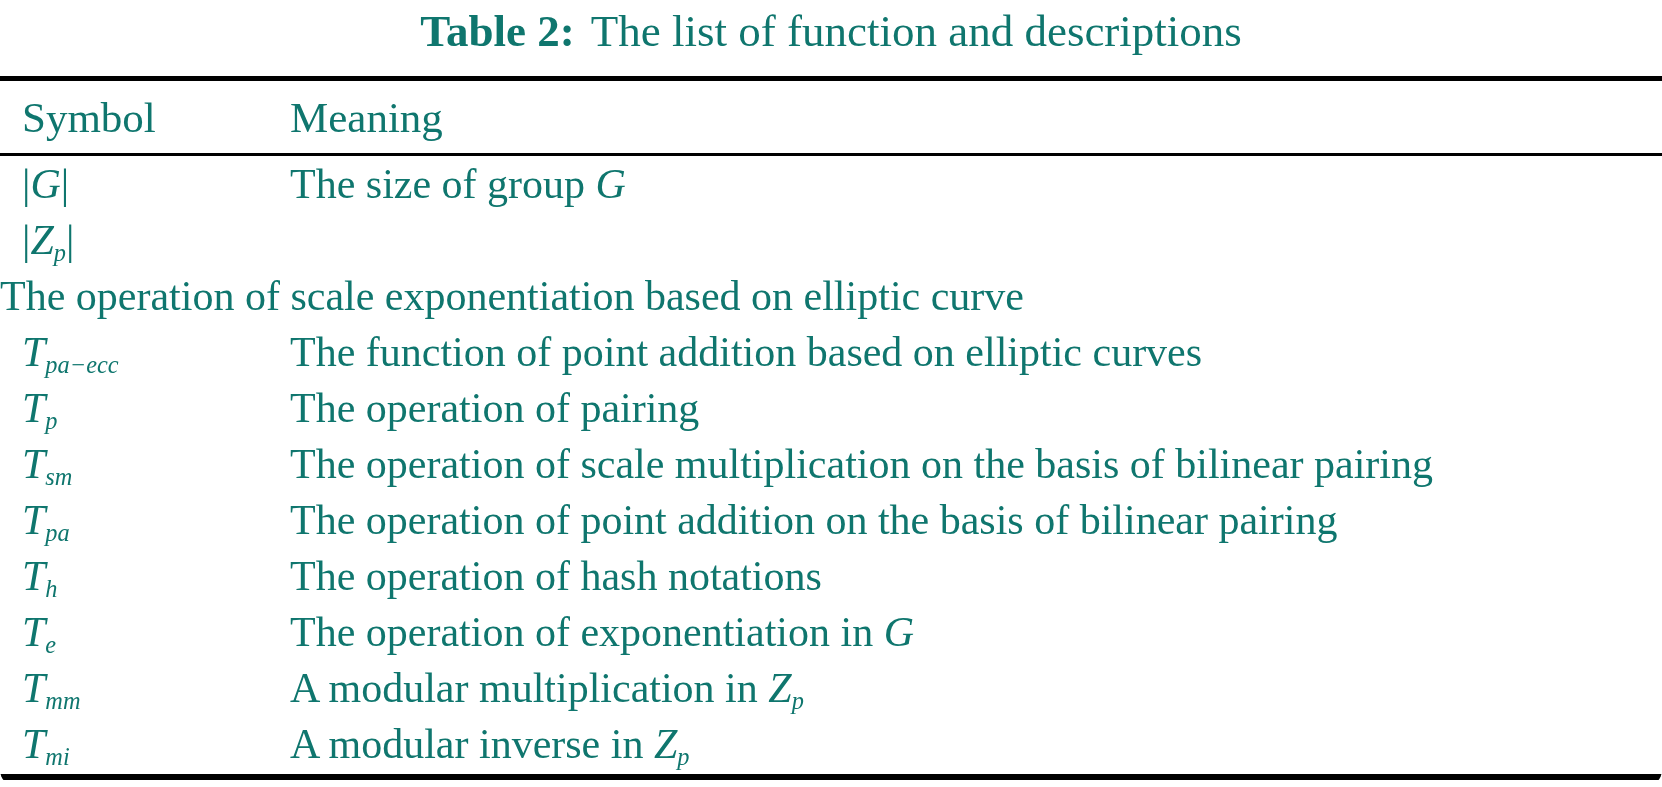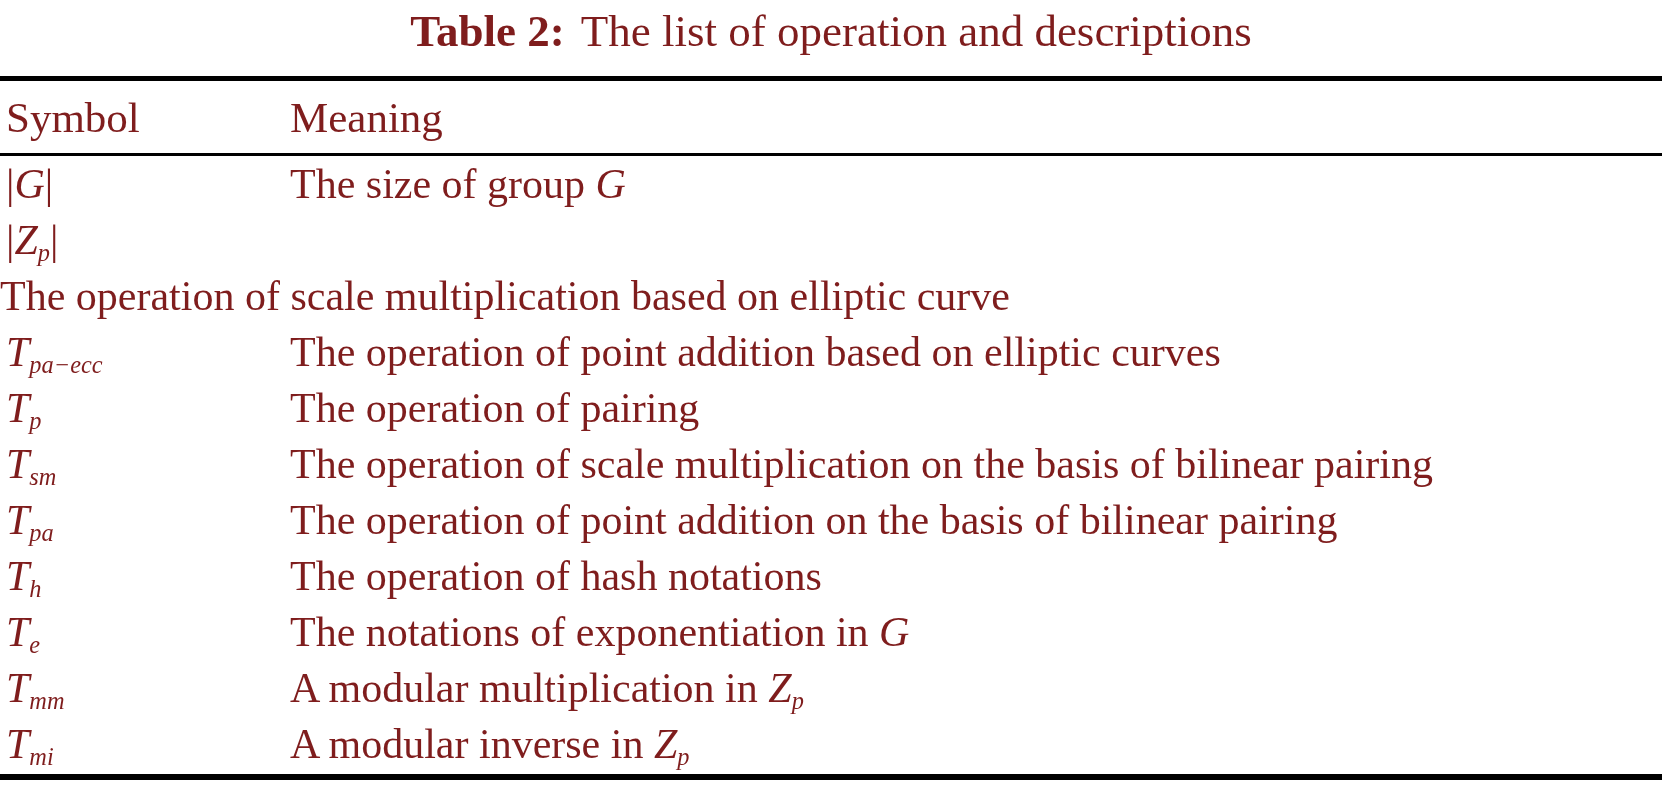--- a/index.html
+++ b/index.html
@@ -5,23 +5,24 @@
   html, body {
     margin: 0;
     padding: 0;
     background: #ffffff;
   }
   .figure {
     position: relative;
     width: 1662px;
     height: 787px;
     background: #ffffff;
-    color: #7f1d1d;
+    color: #0f766e;
     font-family: "Liberation Serif", serif;
     overflow: hidden;
+    border-radius: 17px;
   }
   .caption {
     height: 76px;
     box-sizing: border-box;
     padding-top: 5px;
     display: flex;
     justify-content: center;
     align-items: flex-start;
     font-size: 45px;
     line-height: 52px;
@@ -46,21 +47,21 @@
   .header-row {
     height: 72px;
     font-size: 43px;
   }
   .body-row {
     height: 56px;
   }
   .cell-sym {
     width: 290px;
     box-sizing: border-box;
-    padding-left: 6px;
+    padding-left: 22px;
     flex: 0 0 auto;
     white-space: nowrap;
   }
   .cell-mean {
     flex: 1 1 auto;
     white-space: nowrap;
   }
   .it {
     font-style: italic;
   }
@@ -69,65 +70,65 @@
     font-style: italic;
     line-height: 0;
     vertical-align: -0.28em;
   }
 </style>
 </head>
 <body>
 
 <div class="figure">
 
-  <div class="caption"><span class="cap-label">Table 2:</span><span>The list of operation and descriptions</span></div>
+  <div class="caption"><span class="cap-label">Table 2:</span><span>The list of function and descriptions</span></div>
 
   <div class="rule rule-top"></div>
 
   <div class="trow header-row">
     <div class="cell-sym">Symbol</div>
     <div class="cell-mean">Meaning</div>
   </div>
 
   <div class="rule rule-mid"></div>
 
   <div id="tbody">
       <div class="trow body-row">
         <div class="cell-sym"><span>|</span><span class="it">G</span><span>|</span></div>
         <div class="cell-mean"><span>The size of group </span><span class="it">G</span></div>
       </div>
       <div class="trow body-row">
         <div class="cell-sym"><span>|</span><span class="it">Z</span><sub>p</sub><span>|</span></div>
       </div>
       <div class="trow body-row">
-        <div class="cell-mean"><span>The operation of scale multiplication based on elliptic curve</span></div>
+        <div class="cell-mean"><span>The operation of scale exponentiation based on elliptic curve</span></div>
       </div>
       <div class="trow body-row">
         <div class="cell-sym"><span class="it">T</span><sub>pa−ecc</sub></div>
-        <div class="cell-mean"><span>The operation of point addition based on elliptic curves</span></div>
+        <div class="cell-mean"><span>The function of point addition based on elliptic curves</span></div>
       </div>
       <div class="trow body-row">
         <div class="cell-sym"><span class="it">T</span><sub>p</sub></div>
         <div class="cell-mean"><span>The operation of pairing</span></div>
       </div>
       <div class="trow body-row">
         <div class="cell-sym"><span class="it">T</span><sub>sm</sub></div>
         <div class="cell-mean"><span>The operation of scale multiplication on the basis of bilinear pairing</span></div>
       </div>
       <div class="trow body-row">
         <div class="cell-sym"><span class="it">T</span><sub>pa</sub></div>
         <div class="cell-mean"><span>The operation of point addition on the basis of bilinear pairing</span></div>
       </div>
       <div class="trow body-row">
         <div class="cell-sym"><span class="it">T</span><sub>h</sub></div>
         <div class="cell-mean"><span>The operation of hash notations</span></div>
       </div>
       <div class="trow body-row">
         <div class="cell-sym"><span class="it">T</span><sub>e</sub></div>
-        <div class="cell-mean"><span>The notations of exponentiation in </span><span class="it">G</span></div>
+        <div class="cell-mean"><span>The operation of exponentiation in </span><span class="it">G</span></div>
       </div>
       <div class="trow body-row">
         <div class="cell-sym"><span class="it">T</span><sub>mm</sub></div>
         <div class="cell-mean"><span>A modular multiplication in </span><span class="it">Z</span><sub>p</sub></div>
       </div>
       <div class="trow body-row">
         <div class="cell-sym"><span class="it">T</span><sub>mi</sub></div>
         <div class="cell-mean"><span>A modular inverse in </span><span class="it">Z</span><sub>p</sub></div>
       </div>
     </div>

